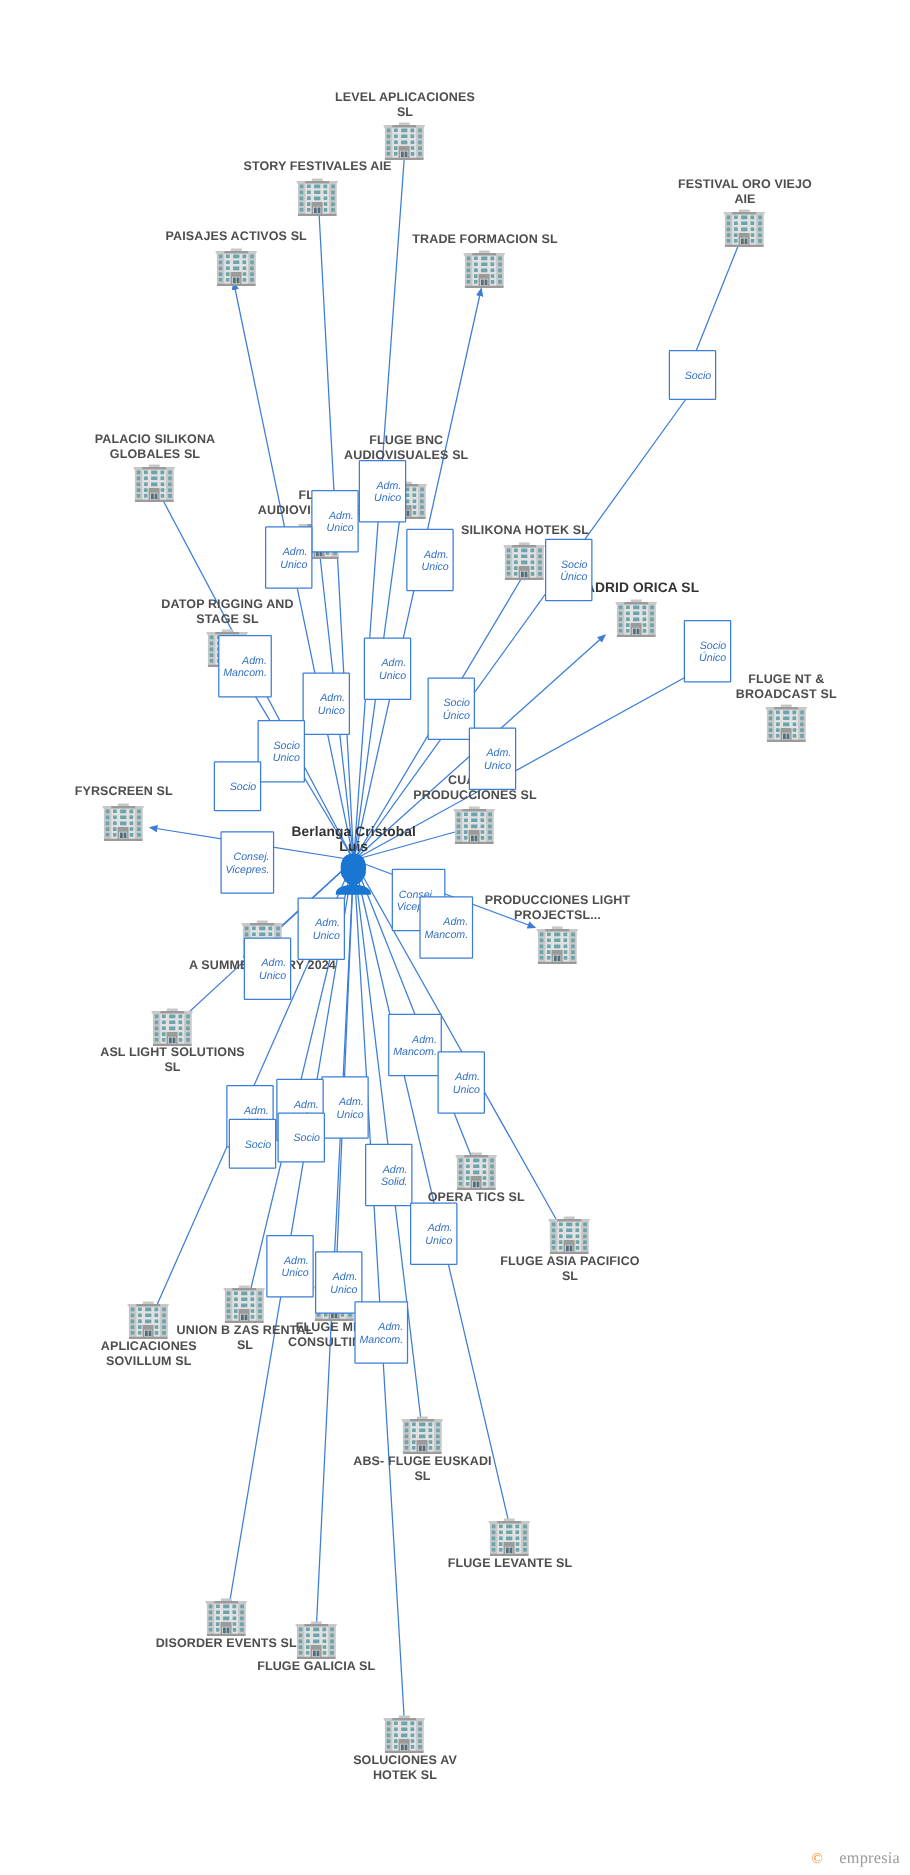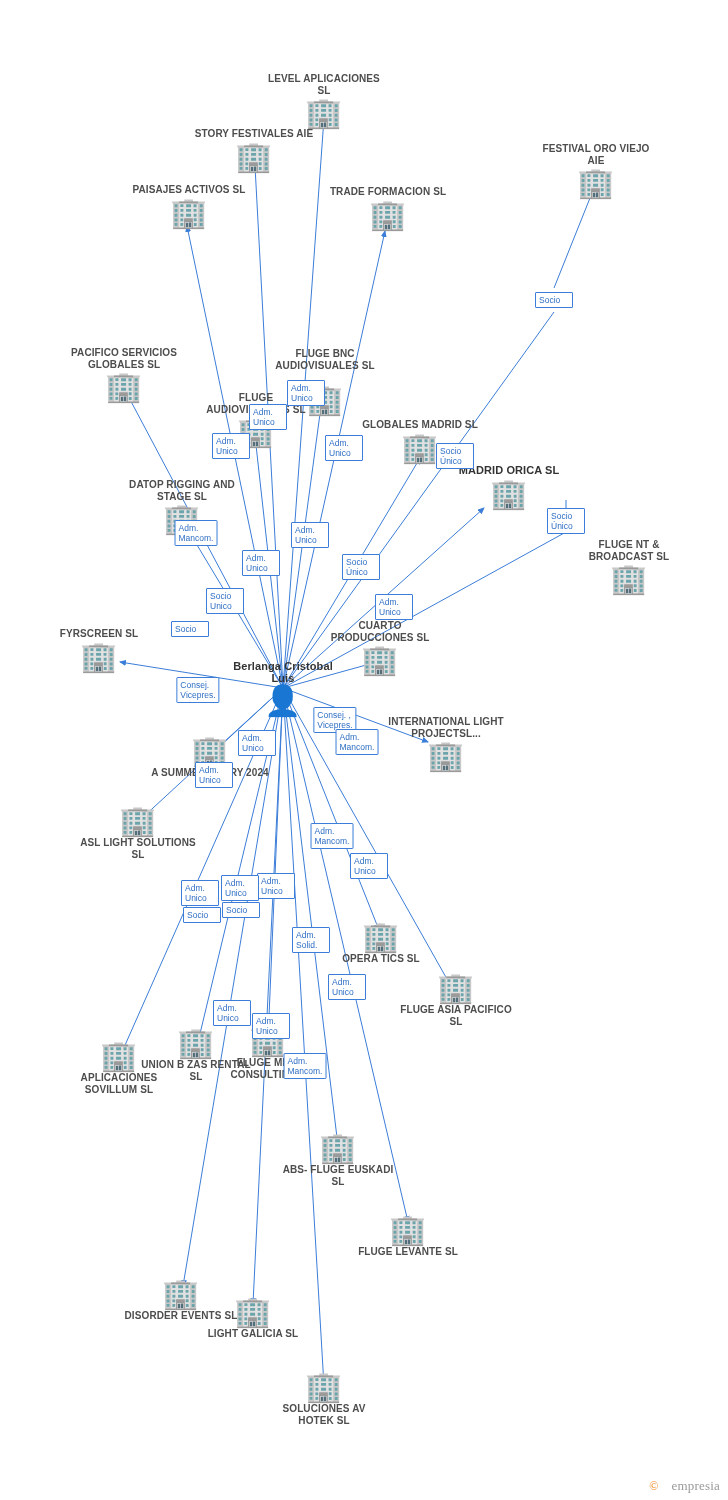--- a/index.html
+++ b/index.html
@@ -67,25 +67,26 @@
     margin-top: 0;
   }
   .edge-label {
     position: absolute;
     transform: translate(-50%, -50%);
     background: #ffffff;
     border: 1px solid #3b7dd8;
     color: #2f6fc4;
     font-size: 8.5px;
     line-height: 10px;
-    text-align: left;
-    padding: 2px 3px;
+    text-align: right;
+    padding: 14px 3px;
     border-radius: 1px;
     white-space: pre-line;
     min-width: 30px;
+    font-style: italic;
   }
   .watermark {
     position: absolute;
     right: 8px;
     bottom: 6px;
     font-size: 13px;
     color: #f08a24;
     font-family: "Liberation Serif", serif;
     letter-spacing: 0.2px;
   }
@@ -158,33 +159,33 @@
   <div class="node above" style="left:388px; top:208px;">
     <span class="glyph">🏢</span>
     <span class="label">TRADE FORMACION SL</span>
   </div>
   <div class="node above" style="left:596px; top:170px;">
     <span class="glyph">🏢</span>
     <span class="label">FESTIVAL ORO VIEJO AIE</span>
   </div>
   <div class="node above" style="left:124px; top:374px;">
     <span class="glyph">🏢</span>
-    <span class="label">PACIFICO SERVICIOS GLOBALES SL</span>
+    <span class="label">PALACIO SILIKONA GLOBALES SL</span>
   </div>
   <div class="node above" style="left:325px; top:381px;gap:12px;">
     <span class="glyph">🏢</span>
     <span class="label">FLUGE BNC AUDIOVISUALES SL</span>
   </div>
   <div class="node above" style="left:256px; top:419px;">
     <span class="glyph">🏢</span>
     <span class="label">FLUGE AUDIOVISUALES SL</span>
   </div>
   <div class="node above" style="left:420px; top:441px;">
     <span class="glyph">🏢</span>
-    <span class="label">GLOBALES MADRID SL</span>
+    <span class="label">SILIKONA HOTEK SL</span>
   </div>
   <div class="node above center" style="left:509px; top:487px;">
     <span class="glyph highlight">🏢</span>
     <span class="label">MADRID ORICA  SL</span>
   </div>
   <div class="node above" style="left:629px; top:566px;">
     <span class="glyph">🏢</span>
     <span class="label">FLUGE NT &amp; BROADCAST SL</span>
   </div>
   <div class="node above" style="left:182px; top:506px;">
@@ -194,21 +195,21 @@
   <div class="node above" style="left:99px; top:650px;">
     <span class="glyph">🏢</span>
     <span class="label">FYRSCREEN SL</span>
   </div>
   <div class="node above" style="left:380px; top:647px;">
     <span class="glyph">🏢</span>
     <span class="label">CUARTO PRODUCCIONES SL</span>
   </div>
   <div class="node above" style="left:446px; top:743px;">
     <span class="glyph">🏢</span>
-    <span class="label">INTERNATIONAL LIGHT PROJECTSL...</span>
+    <span class="label">PRODUCCIONES LIGHT PROJECTSL...</span>
   </div>
   <div class="node" style="left:210px; top:763px;">
     <span class="glyph">🏢</span>
     <span class="label">A SUMMER STORY 2024 AIE</span>
   </div>
   <div class="node" style="left:138px; top:833px;">
     <span class="glyph">🏢</span>
     <span class="label">ASL LIGHT SOLUTIONS SL</span>
   </div>
   <div class="node" style="left:381px; top:943px;">
@@ -238,21 +239,21 @@
   <div class="node" style="left:408px; top:1236px;">
     <span class="glyph">🏢</span>
     <span class="label">FLUGE LEVANTE  SL</span>
   </div>
   <div class="node" style="left:181px; top:1300px;">
     <span class="glyph">🏢</span>
     <span class="label">DISORDER EVENTS  SL</span>
   </div>
   <div class="node" style="left:253px; top:1318px;">
     <span class="glyph">🏢</span>
-    <span class="label">LIGHT GALICIA  SL</span>
+    <span class="label">FLUGE GALICIA  SL</span>
   </div>
   <div class="node" style="left:324px; top:1399px;">
     <span class="glyph">🏢</span>
     <span class="label">SOLUCIONES AV HOTEK  SL</span>
   </div>
   <div class="node above center" style="left:283px; top:688px;">
     <span class="glyph person">👤</span>
     <span class="label">Berlanga Cristobal Luis</span>
   </div>
 

